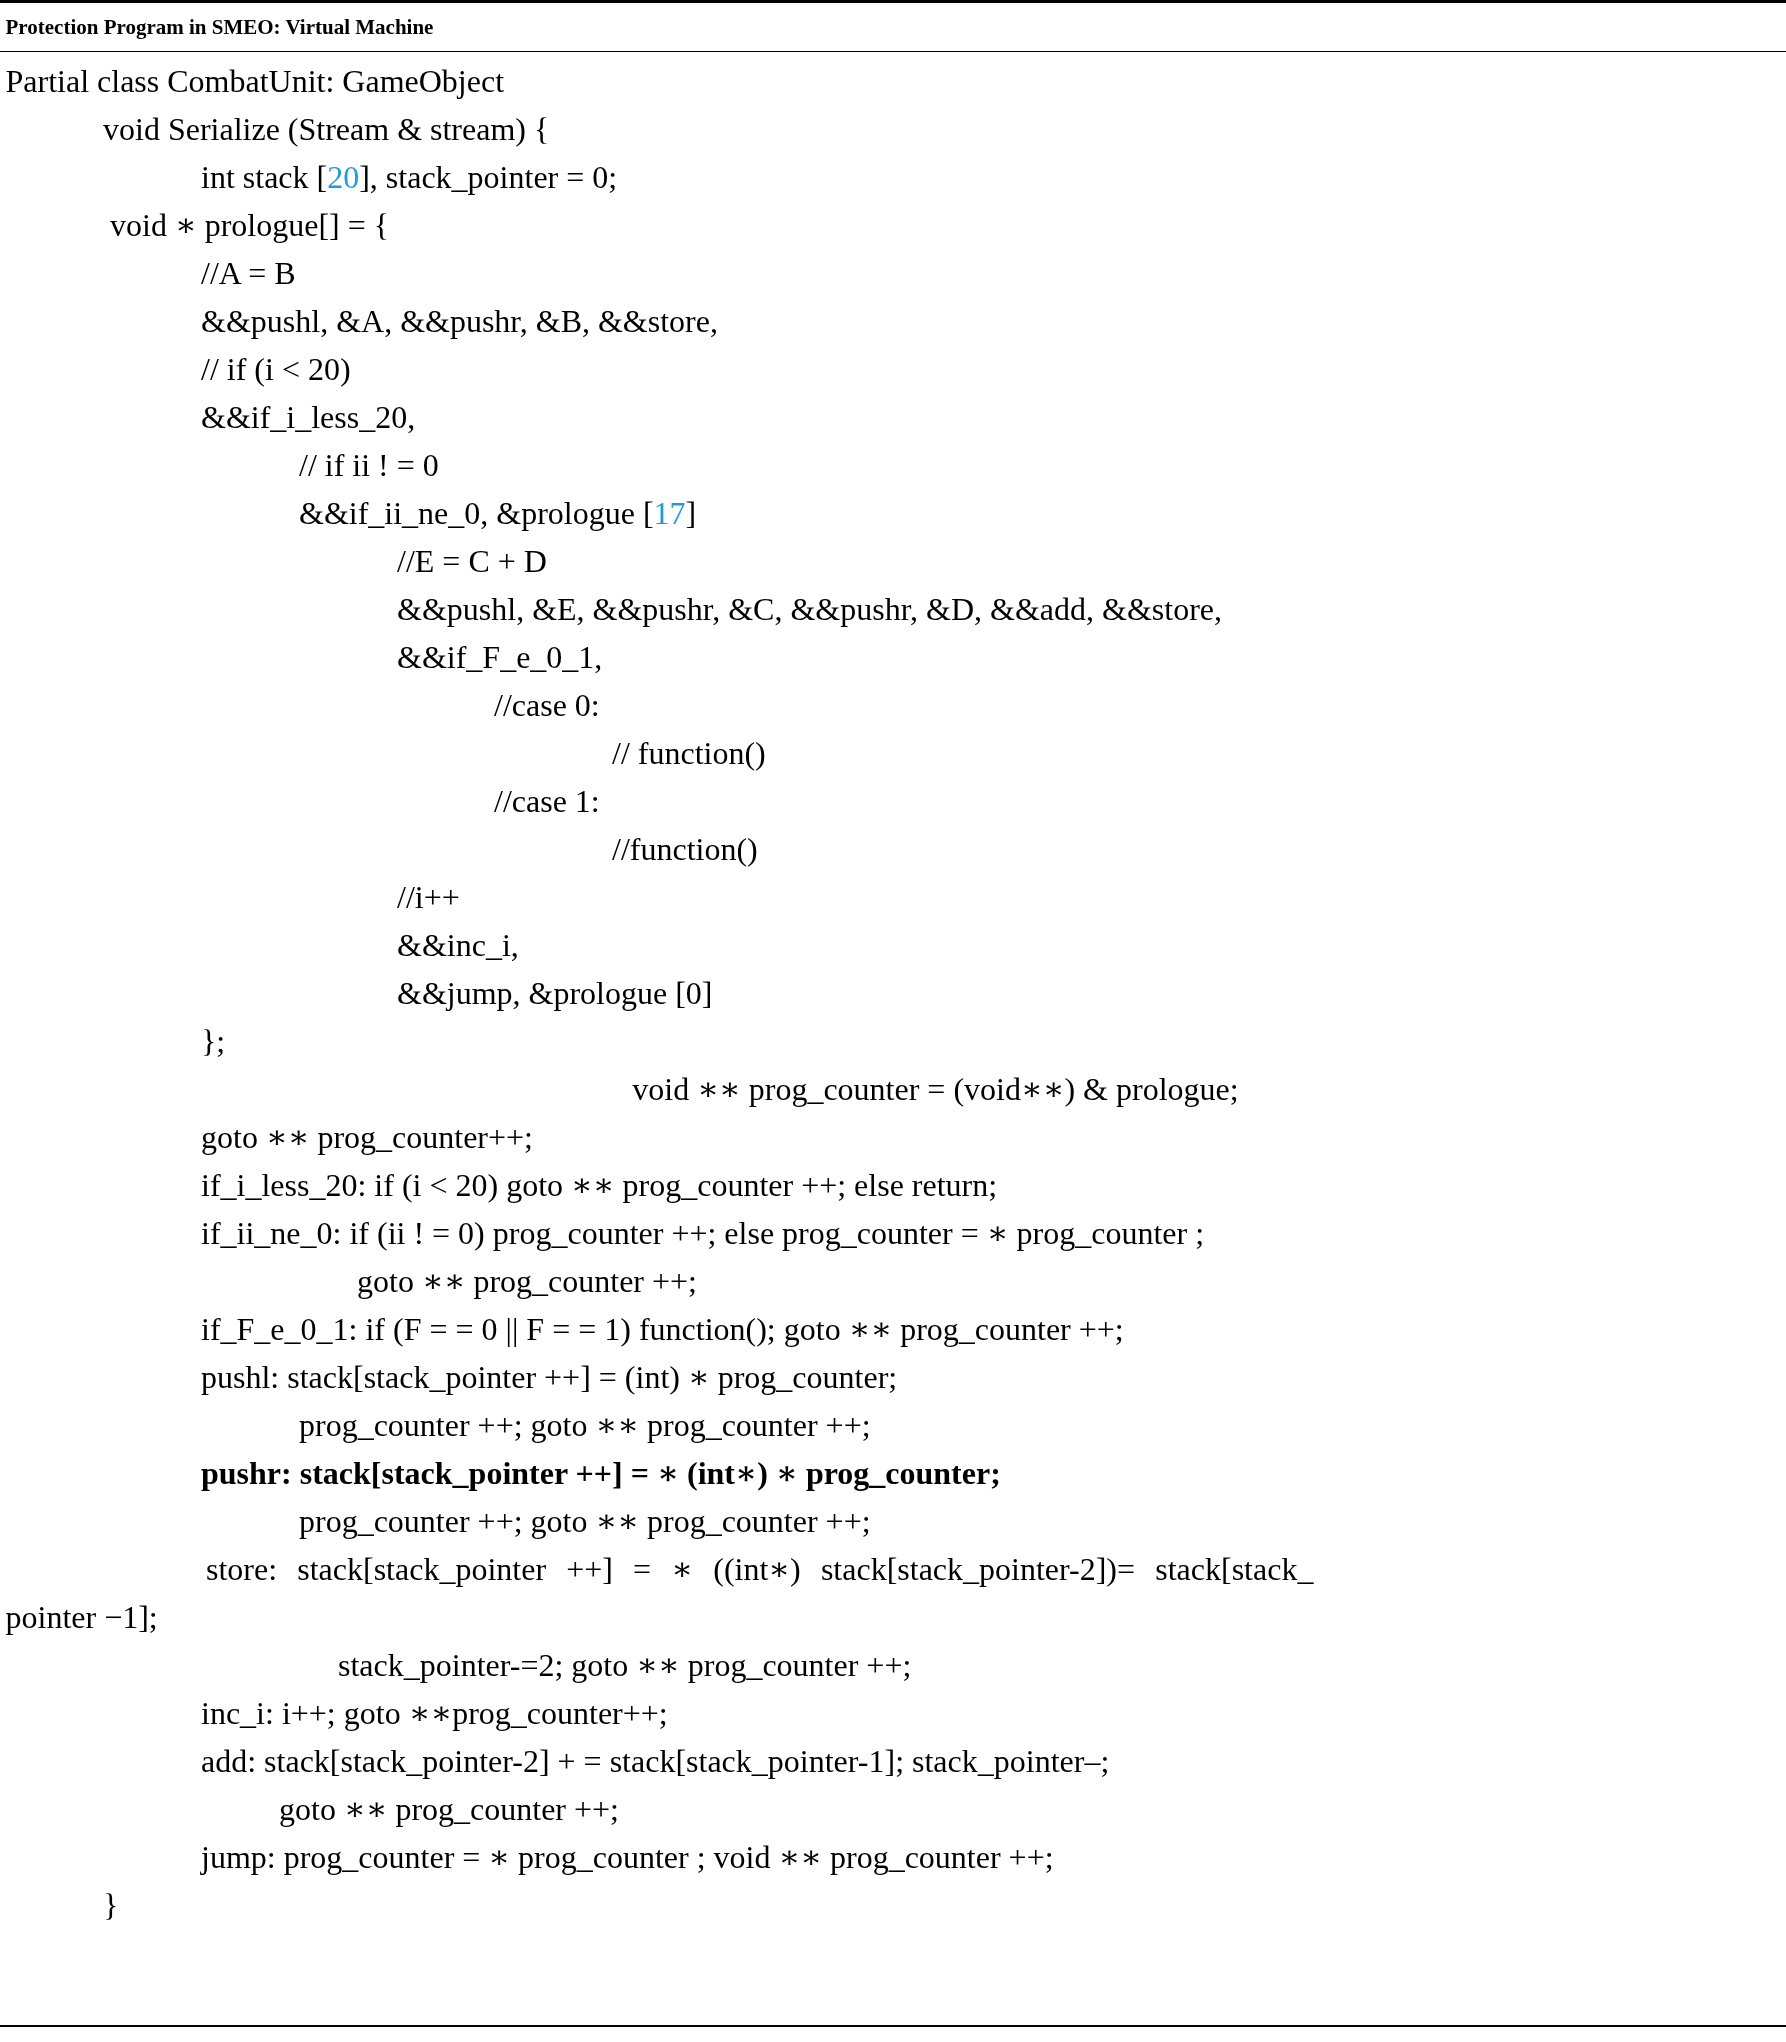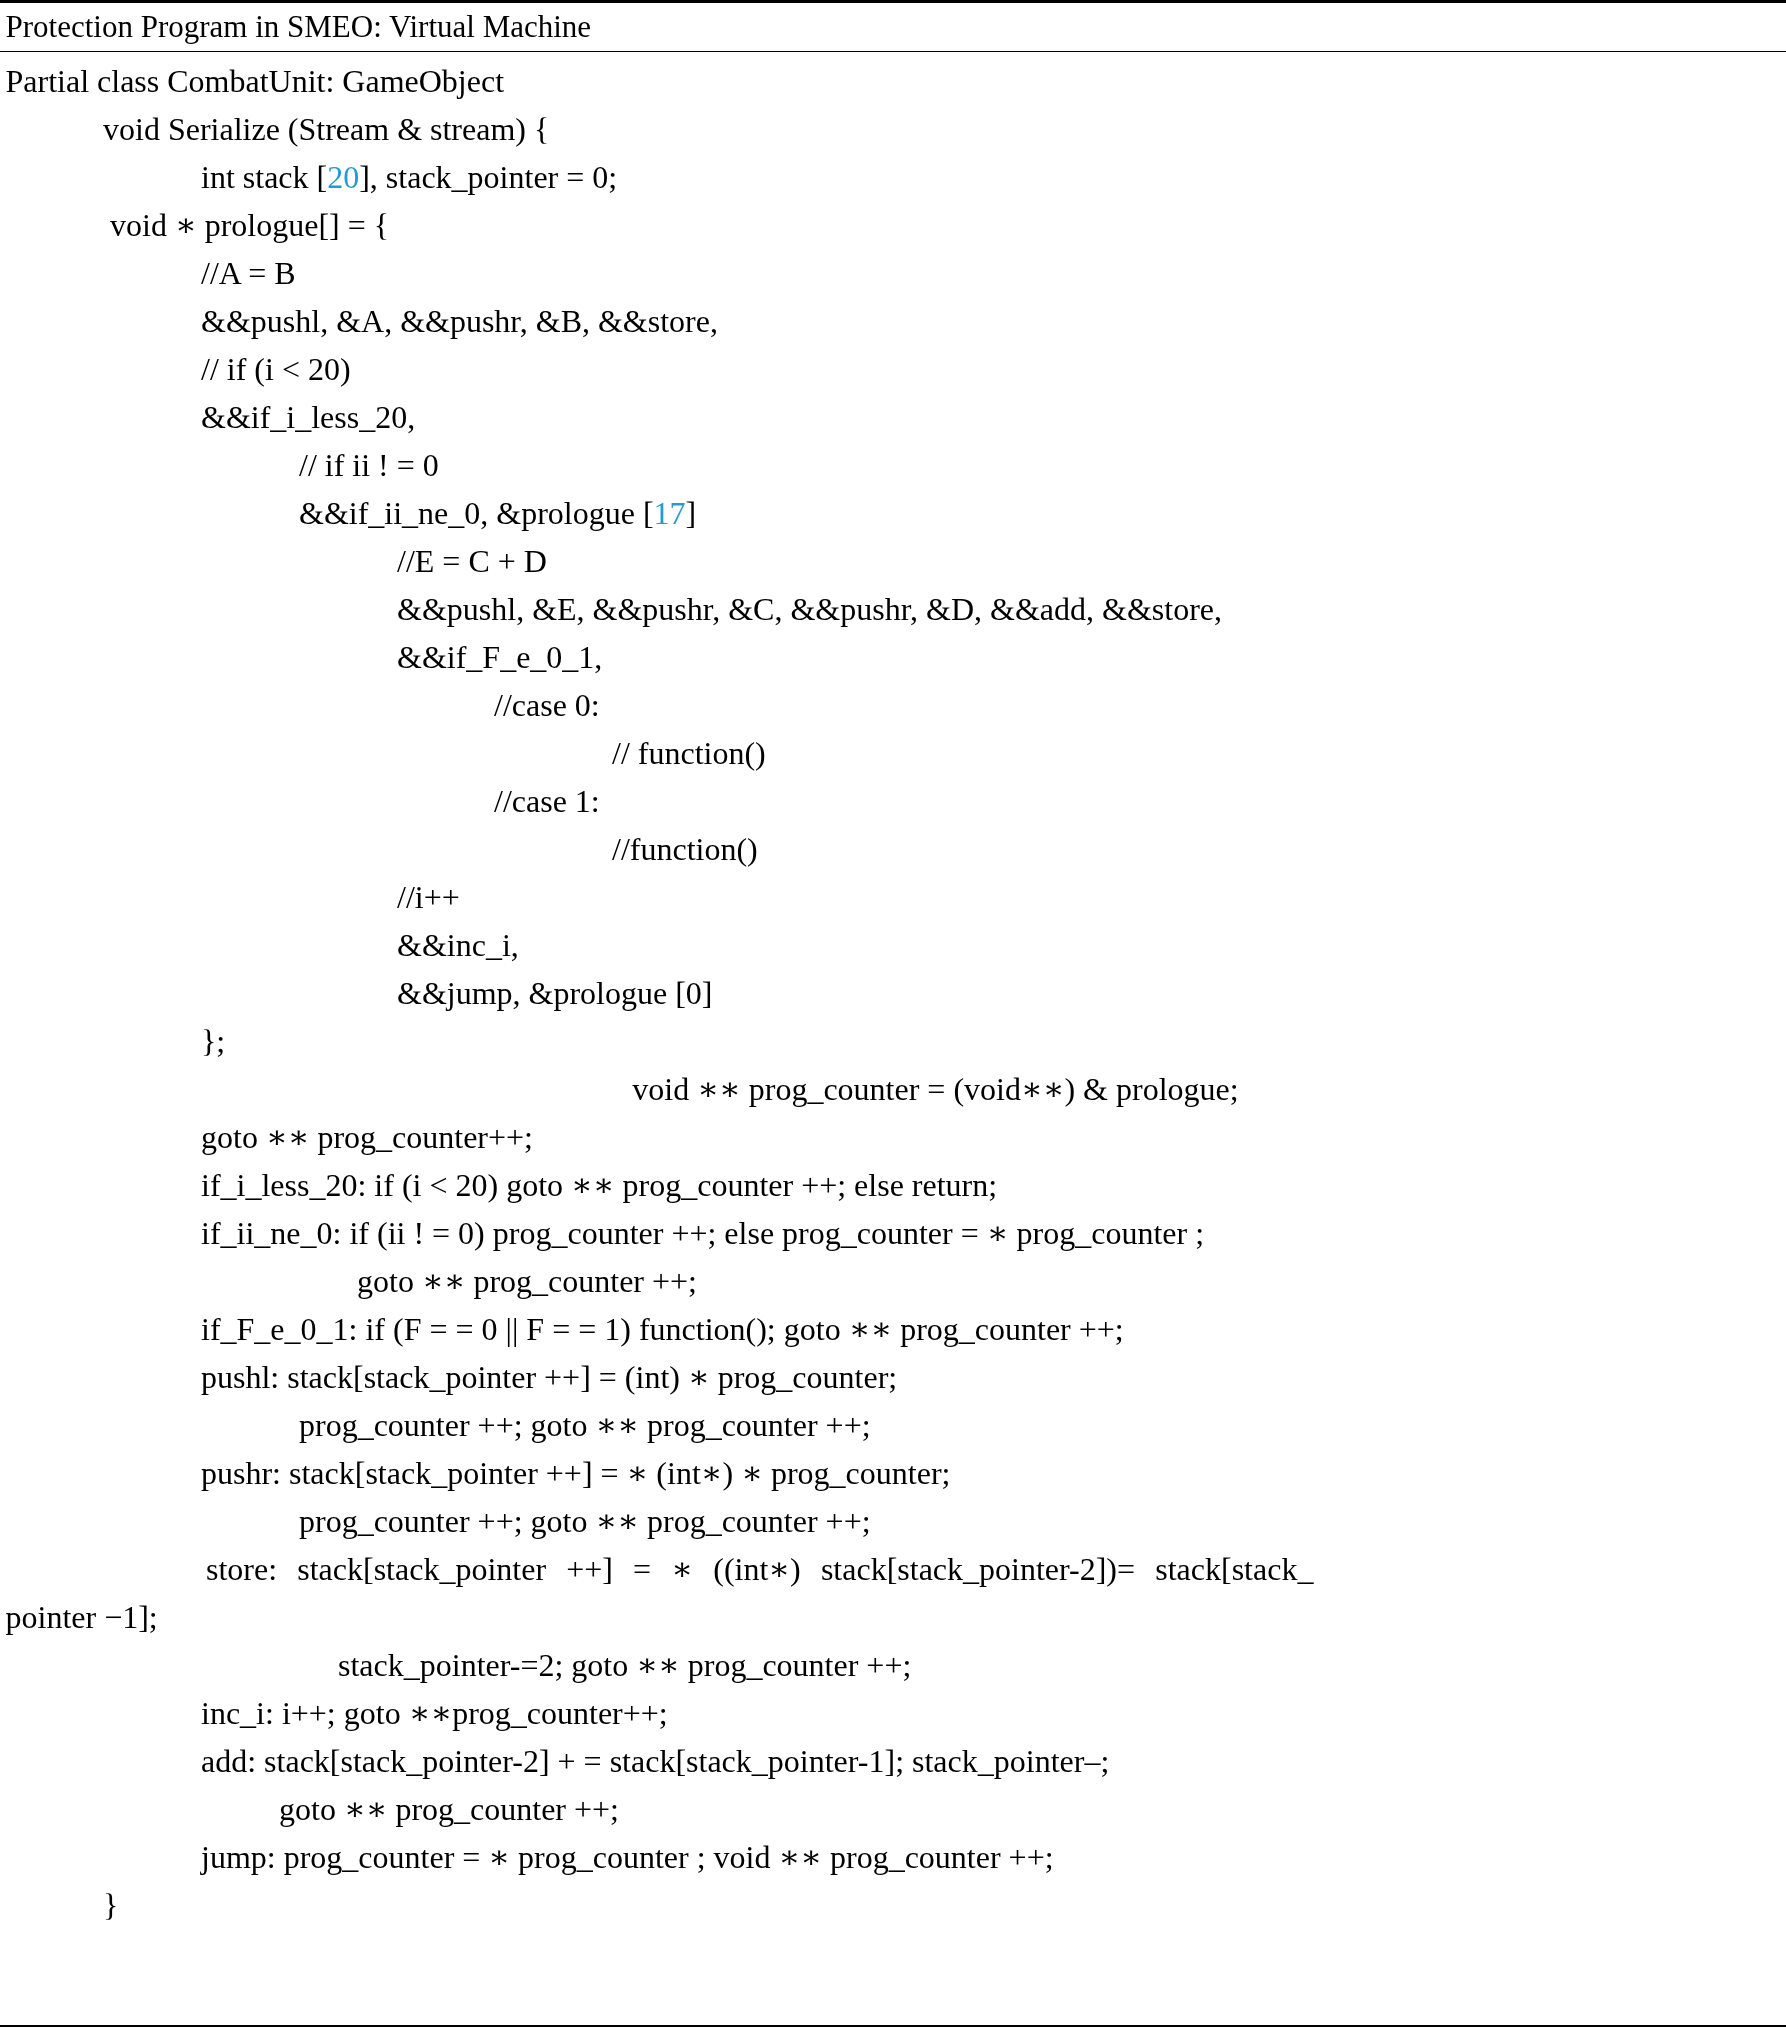--- a/index.html
+++ b/index.html
@@ -12,22 +12,22 @@
   }
   .figure {
     width: 1786px;
     height: 2042px;
     background: #ffffff;
     overflow: hidden;
   }
   .title-row {
     border-top: 3.7px solid #000000;
     border-bottom: 1.8px solid #000000;
-    font-weight: normal;
-    font-size: 31px;
+    font-weight: bold;
+    font-size: 21px;
     line-height: 44px;
     padding: 1.8px 0 1.8px 5.5px;
   }
   .code-block {
     padding: 5.5px 0 7.3px 0;
     border-bottom: 2.7px solid #000000;
     min-height: 1975px;
   }
   .code-line {
     font-size: 32px;
@@ -71,21 +71,21 @@
       <div class="code-line" style="padding-left: 397px;"><span>&amp;&amp;jump, &amp;prologue [0]</span></div>
       <div class="code-line" style="padding-left: 201px;"><span>};</span></div>
       <div class="code-line" style="padding-left: 85px; text-align: center;"><span>void ∗∗ prog_counter = (void∗∗) &amp; prologue;</span></div>
       <div class="code-line" style="padding-left: 201px;"><span>goto ∗∗ prog_counter++;</span></div>
       <div class="code-line" style="padding-left: 201px;"><span>if_i_less_20: if (i &lt; 20) goto ∗∗ prog_counter ++; else return;</span></div>
       <div class="code-line" style="padding-left: 201px;"><span>if_ii_ne_0: if (ii ! = 0) prog_counter ++; else prog_counter = ∗ prog_counter ;</span></div>
       <div class="code-line" style="padding-left: 357px;"><span>goto ∗∗ prog_counter ++;</span></div>
       <div class="code-line" style="padding-left: 201px;"><span>if_F_e_0_1: if (F = = 0 || F = = 1) function(); goto ∗∗ prog_counter ++;</span></div>
       <div class="code-line" style="padding-left: 201px;"><span>pushl: stack[stack_pointer ++] = (int) ∗ prog_counter;</span></div>
       <div class="code-line" style="padding-left: 299px;"><span>prog_counter ++; goto ∗∗ prog_counter ++;</span></div>
-      <div class="code-line" style="padding-left: 201px;"><span>pushr: stack[stack_pointer ++] = ∗ (int∗) ∗ prog_counter;</span></div>
+      <div class="code-line" style="padding-left: 201px; font-weight: bold;"><span>pushr: stack[stack_pointer ++] = ∗ (int∗) ∗ prog_counter;</span></div>
       <div class="code-line" style="padding-left: 299px;"><span>prog_counter ++; goto ∗∗ prog_counter ++;</span></div>
       <div class="code-line wide" style="padding-left: 206px;"><span>store: stack[stack_pointer ++] = ∗ ((int∗) stack[stack_pointer-2])= stack[stack_</span></div>
       <div class="code-line" style="padding-left: 5.5px;"><span>pointer −1];</span></div>
       <div class="code-line" style="padding-left: 338px;"><span>stack_pointer-=2; goto ∗∗ prog_counter ++;</span></div>
       <div class="code-line" style="padding-left: 201px;"><span>inc_i: i++; goto ∗∗prog_counter++;</span></div>
       <div class="code-line" style="padding-left: 201px;"><span>add: stack[stack_pointer-2] + = stack[stack_pointer-1]; stack_pointer–;</span></div>
       <div class="code-line" style="padding-left: 279px;"><span>goto ∗∗ prog_counter ++;</span></div>
       <div class="code-line" style="padding-left: 201px;"><span>jump: prog_counter = ∗ prog_counter ; void ∗∗ prog_counter ++;</span></div>
       <div class="code-line" style="padding-left: 103px;"><span>}</span></div>
     </div>

